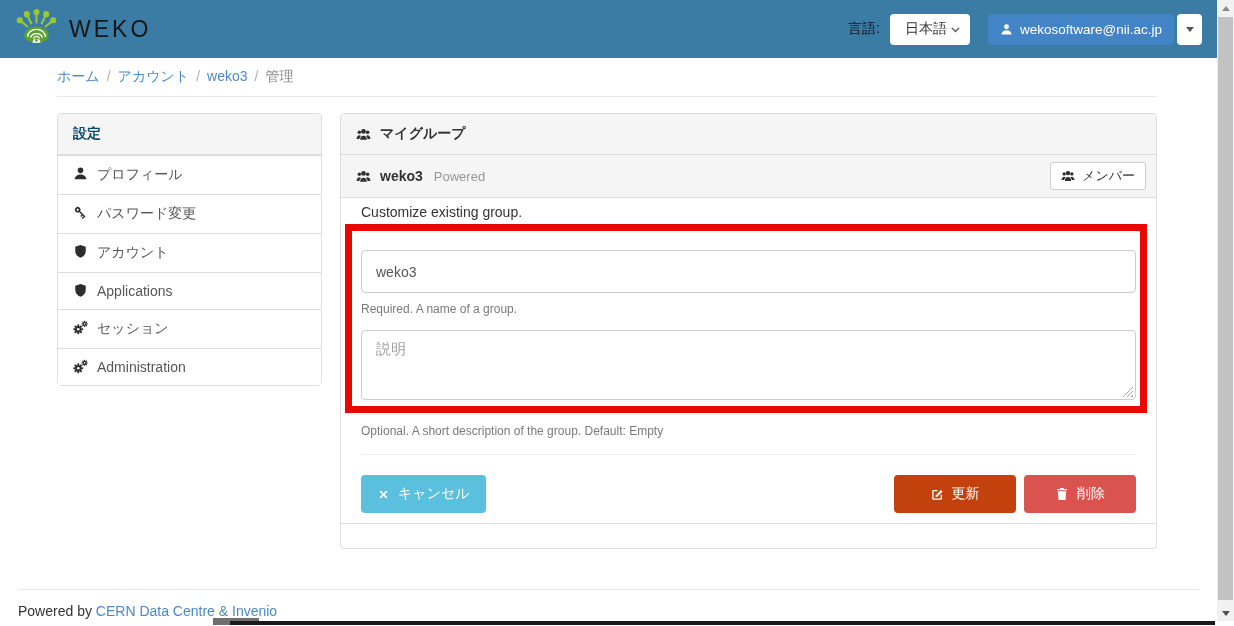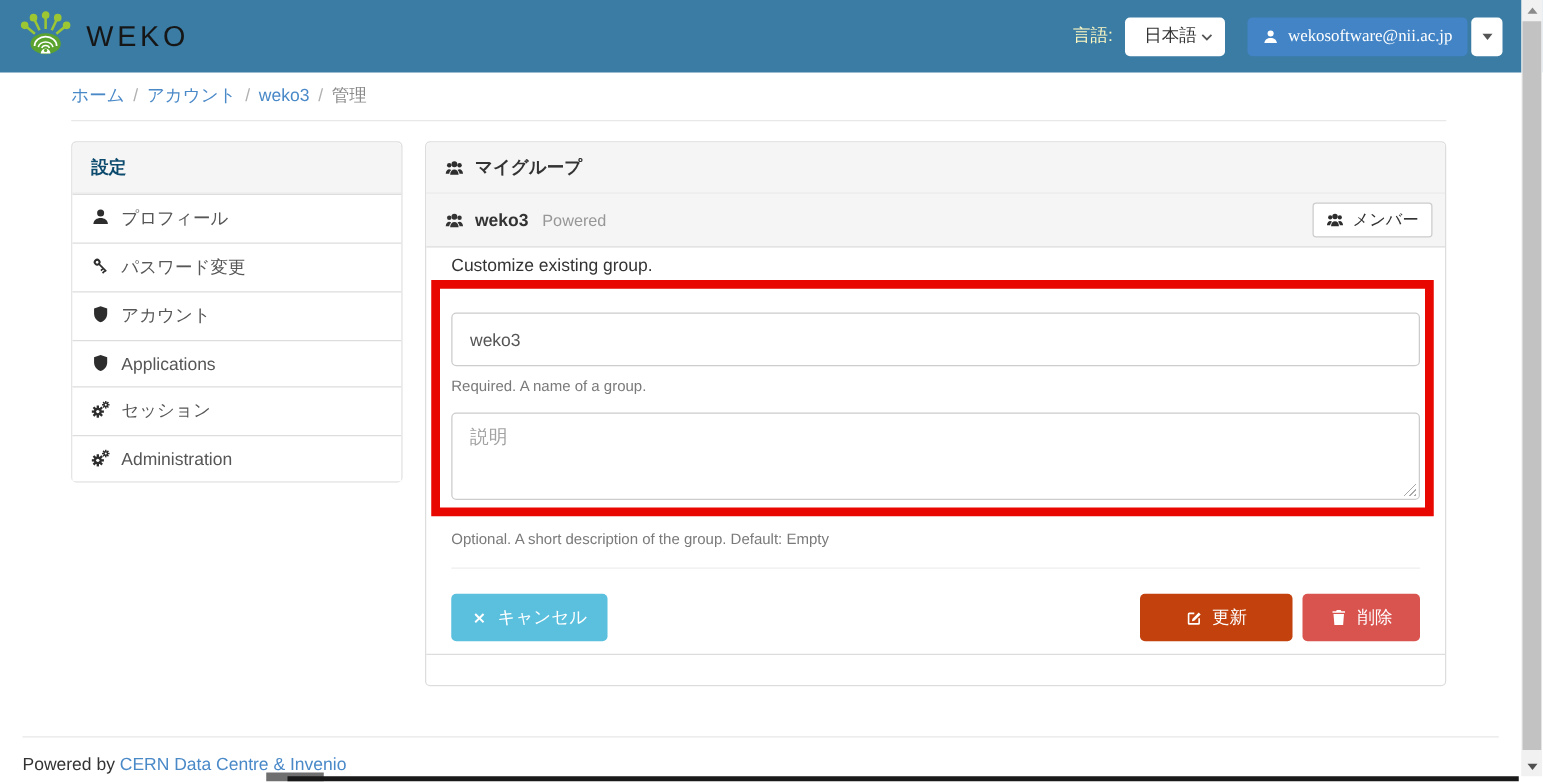--- a/index.html
+++ b/index.html
@@ -5,25 +5,25 @@
   * { margin:0; padding:0; box-sizing:border-box; }
   html,body { background:#fff; }
   body { font-family:"Liberation Sans", sans-serif; }
   .page { position:relative; width:1234px; height:626px; overflow:hidden; background:#fff; }
 
   
   .navbar { position:relative; height:58px; background:#3a7ca4; display:flex; align-items:center; padding:0 32px 0 16px; }
   .brand { display:flex; align-items:center; gap:12px; }
   .brand-text { font-size:23px; letter-spacing:3px; color:#161616; font-weight:500; }
   .nav-right { margin-left:auto; display:flex; align-items:center; gap:10px; }
-  .lang-label { color:#fef9c3; font-size:14px; }
+  .lang-label { color:#0f172a; font-size:14px; }
   .lang-select { width:80px; height:31px; background:#fff; border:none; border-radius:4px; display:flex; align-items:center; justify-content:space-between; padding:0 8px 0 15px; font-size:14px; color:#333; cursor:pointer; }
   .lang-select .chev { width:13px; height:13px; color:#555; }
   .user-group { display:flex; align-items:center; gap:3px; margin-left:8px; }
-  .user-btn { height:31px; background:#4284c6; color:#fff; border:none; border-radius:4px; font-size:13.5px; padding:0 12px; display:flex; align-items:center; gap:7px; cursor:pointer; font-family:Liberation Serif, serif; }
+  .user-btn { height:31px; background:#4284c6; color:#fff; border:none; border-radius:4px; font-size:13.5px; padding:0 12px; display:flex; align-items:center; gap:7px; cursor:pointer; font-family:Liberation Sans, sans-serif; }
   .user-btn .ic { width:13px; height:13px; }
   .caret-btn { height:31px; width:25px; background:#fff; border:none; border-radius:4px; display:flex; align-items:center; justify-content:center; cursor:pointer; }
   .caret { width:0; height:0; border:4px solid transparent; border-top:5px solid #555; margin-top:4px; }
 
   
   .breadcrumb { margin:10px 77px 0 57px; padding-bottom:10px; border-bottom:1px solid #e8e8e8; font-size:14px; color:#999; }
   .breadcrumb a { color:#4a89c8; text-decoration:none; cursor:pointer; }
   .breadcrumb .sep { margin:0 7px; color:#b0b0b0; }
   .breadcrumb .current { color:#8a8a8a; }
 
@@ -55,21 +55,21 @@
   .desc-textarea { display:block; width:100%; height:70px; border:1px solid #ccc; border-radius:4px; padding:9px 14px; font-size:15px; color:#555; font-family:inherit; resize:none; outline:none; }
   .desc-textarea::placeholder { color:#a2a2a2; }
   .resize-corner { position:absolute; right:3px; bottom:3px; width:11px; height:11px; background:repeating-linear-gradient(135deg, transparent 0 2px, #a9a9a9 2px 3px); clip-path:polygon(100% 0, 0 100%, 100% 100%); pointer-events:none; }
   .help2 { margin-top:24px; font-size:12px; color:#7a7a7a; }
   .form-divider { margin-top:16px; border:none; border-top:1px solid #eee; }
   .actions { margin-top:20px; display:flex; align-items:center; }
   .btn { height:38px; border:none; border-radius:4px; color:#fff; font-size:14px; display:inline-flex; align-items:center; justify-content:center; gap:8px; cursor:pointer; font-family:inherit; }
   .btn .ic { width:13px; height:13px; }
   .btn-cancel { background:#5bc0de; padding:0 16px; }
   .btn-update { background:#c2410c; width:122px; margin-left:auto; }
-  .btn-delete { background:#d9534f; width:94px; margin-left:8px; }
+  .btn-delete { background:#d9534f; width:112px; margin-left:8px; }
   .btn-delete .ic { width:14px; height:14px; }
   .panel-tail { height:24px; }
 
   
   .annotation { position:absolute; left:345px; top:224px; width:802px; height:189px; border:7px solid #e90702; z-index:10; pointer-events:none; }
 
   
   .footer { margin:40px 35px 0 18px; border-top:1px solid #e7e7e7; padding:13px 0; font-size:14px; color:#333; }
   .footer a { color:#4a89c8; text-decoration:none; cursor:pointer; }
 

